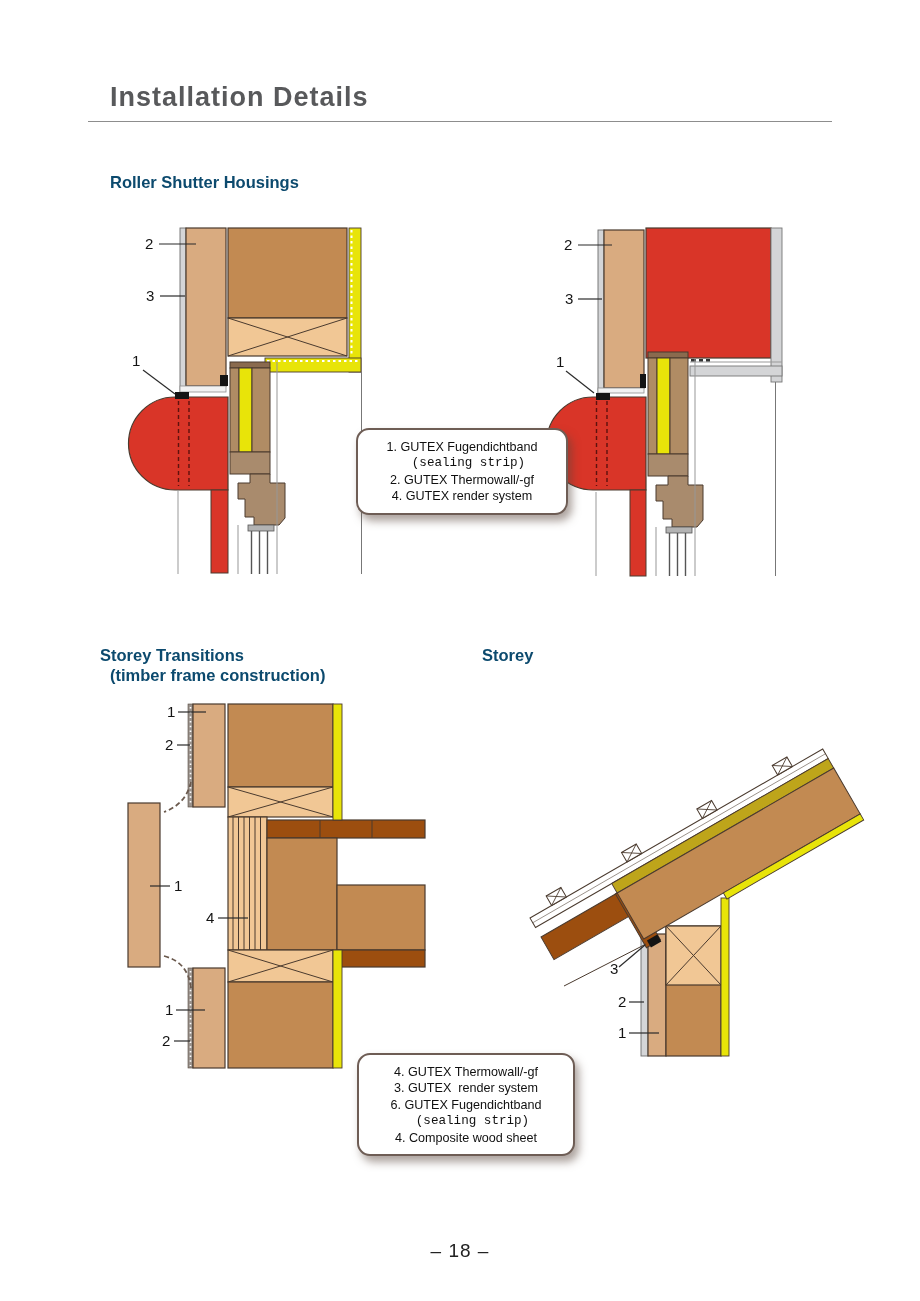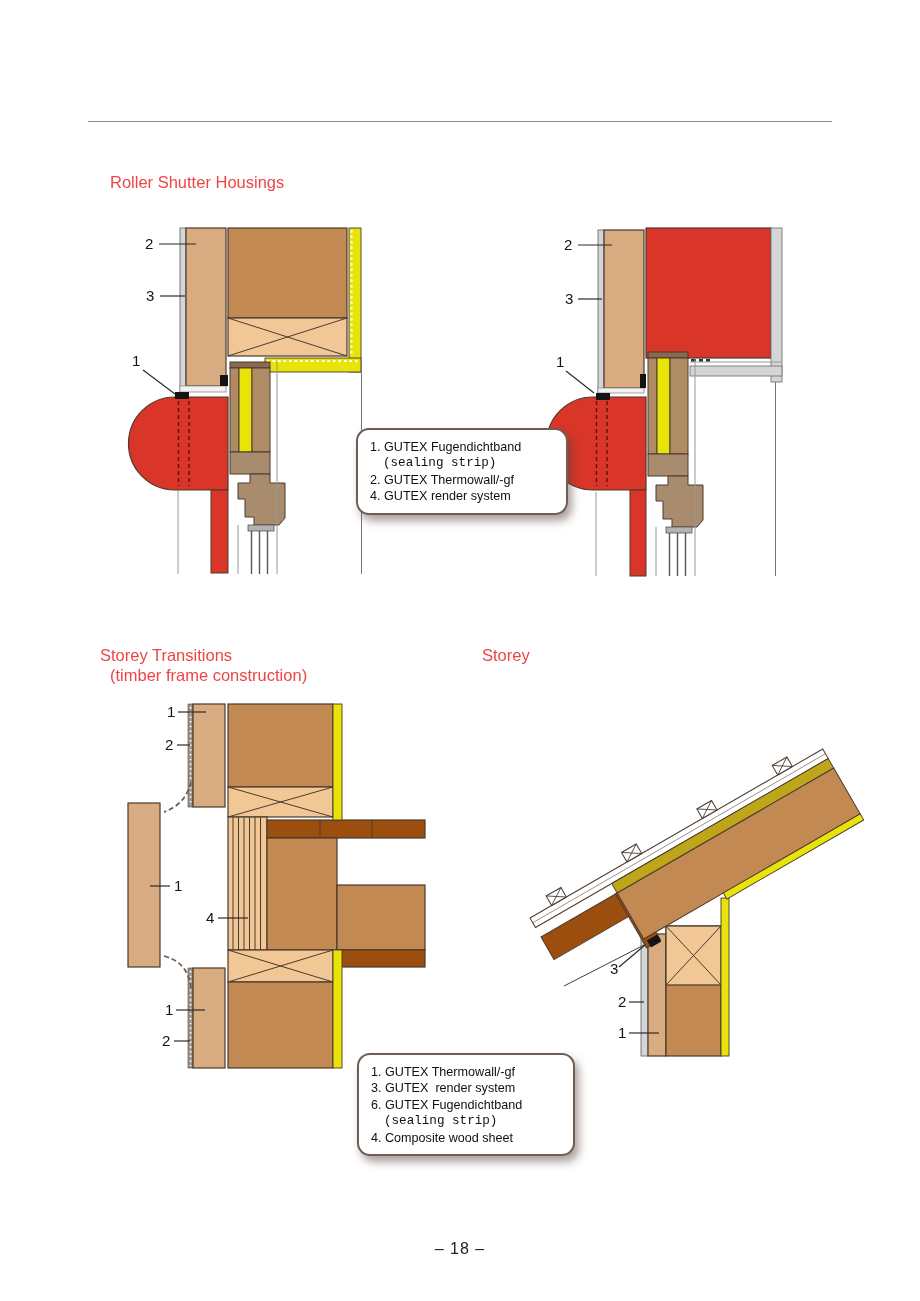--- a/index.html
+++ b/index.html
@@ -1,38 +1,39 @@
 <!DOCTYPE html>
 <html><head>
 <meta charset="utf-8">
 <style>
   html,body{margin:0;padding:0;background:#ffffff;}
   .page{position:relative;width:920px;height:1301px;background:#ffffff;overflow:hidden;
         font-family:"Liberation Sans", sans-serif;color:#111;}
   .title{position:absolute;left:110px;top:82px;font-size:27px;font-weight:bold;
          color:#58595b;letter-spacing:1px;}
   .rule{position:absolute;left:88px;top:121px;width:744px;height:0;border-top:1px solid #8d8d8d;}
-  .h2{position:absolute;font-size:16.5px;font-weight:normal;color:#ef4444;line-height:20px;}
+  .h2{position:absolute;font-size:16.5px;font-weight:bold;color:#0c4a6e;line-height:20px;}
   .pagenum{position:absolute;left:0;top:1240px;width:920px;text-align:center;
-           font-size:16px;color:#222;letter-spacing:1px;}
+           font-size:19px;color:#222;letter-spacing:1px;}
   svg{position:absolute;overflow:visible;}
   .callout{position:absolute;background:#ffffff;border:2px solid #6e5d55;border-radius:13px;
            box-shadow:4px 6px 8px rgba(90,70,60,.5);padding:9px 12px 8px 12px;
            font-size:12.6px;line-height:16.4px;color:#101010;z-index:5;}
-  .callout div{white-space:pre-wrap;}
+  .callout div{white-space:pre-wrap;text-align:center;}
   .callout .indent{padding-left:13px;font-family:Liberation Mono, monospace;}
   .lbl{font-size:15px;fill:#141414;}
   .leader{stroke:#2b2b2b;stroke-width:1.2;fill:none;}
   .oln{stroke:#4a3a2e;}
 </style>
 </head>
 <body>
 
 <div class="page">
 
+  <div class="title">Installation Details</div>
   <div class="rule"></div>
 
   <div class="h2" style="left:110px;top:172px;">Roller Shutter Housings</div>
 
   <svg style="left:115px;top:218px;" width="290" height="360" viewBox="0 0 290 360">
     <g>
       <rect x="65" y="10" width="6" height="164" fill="#d4d5d7" stroke="#6e6e6e" stroke-width="0.9"></rect>
       <rect x="71" y="10" width="40" height="158" fill="#d9ab80" class="oln" stroke-width="1.2"></rect>
       <rect x="65" y="168" width="46" height="6" fill="#f2f2f2" stroke="#909090" stroke-width="0.8"></rect>
       <rect x="113" y="10" width="119" height="90" fill="#c28a52" class="oln" stroke-width="1.2"></rect>
@@ -205,21 +206,21 @@
       <text class="lbl" x="92" y="226">3</text>
       <path class="leader" d="M101 219 L127 197"></path>
       <text class="lbl" x="100" y="259">2</text>
       <path class="leader" d="M111 254 H126"></path>
       <text class="lbl" x="100" y="290">1</text>
       <path class="leader" d="M111 285 H141"></path>
     </g>
   </svg>
 
   <div class="callout" style="left:357px;top:1053px;width:190px;">
-    <div>1. GUTEX Thermowall/-gf</div>
+    <div>4. GUTEX Thermowall/-gf</div>
     <div>3. GUTEX  render system</div>
     <div>6. GUTEX Fugendichtband</div>
     <div class="indent">(sealing strip)</div>
     <div>4. Composite wood sheet</div>
   </div>
 
   <div class="pagenum">– 18 –</div>
 
 </div>
 

